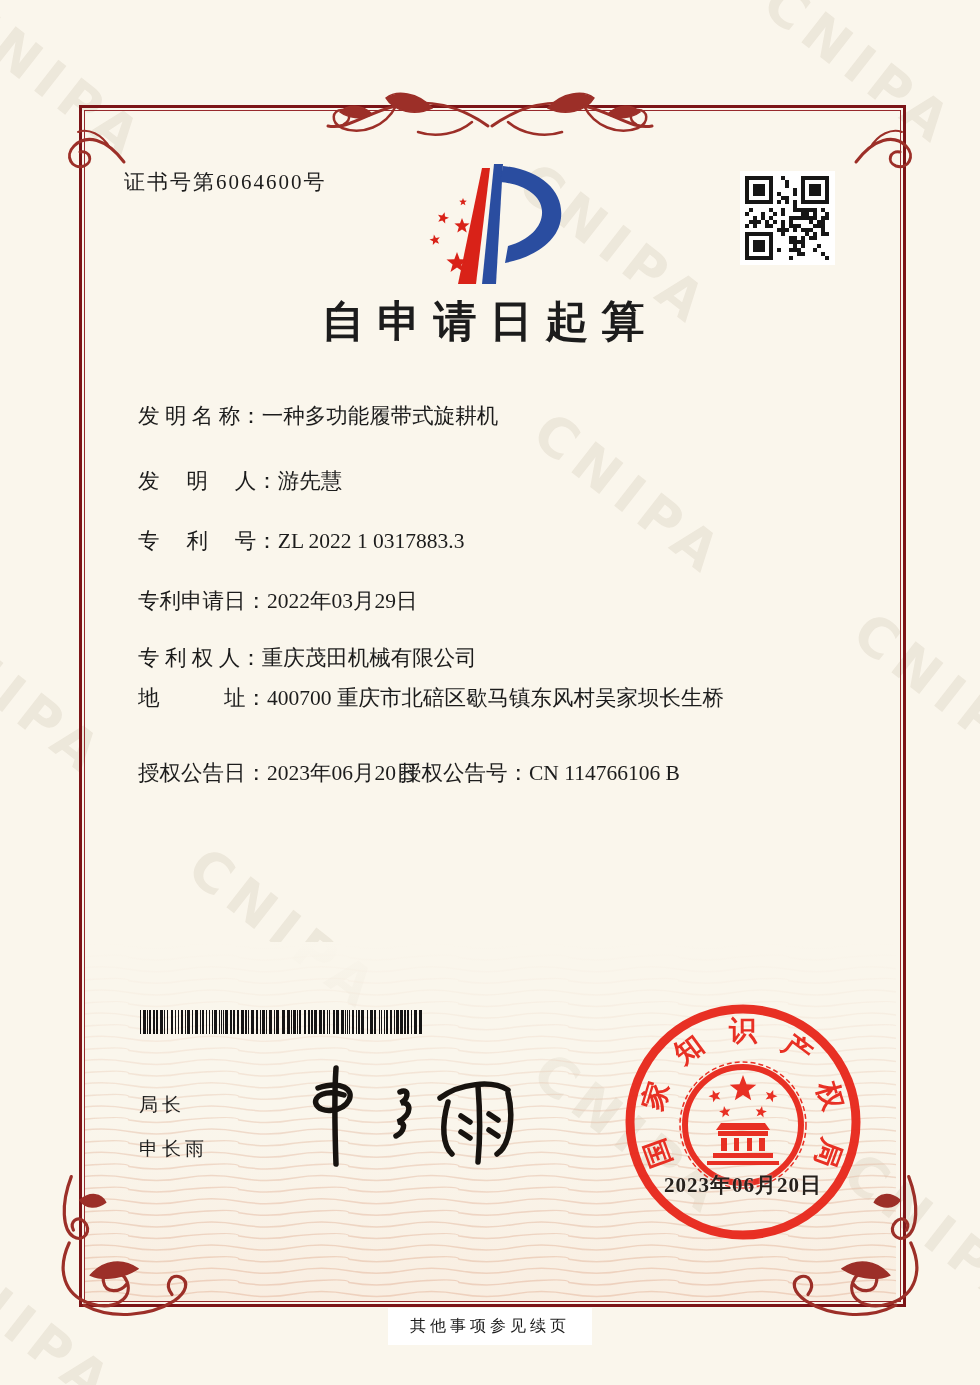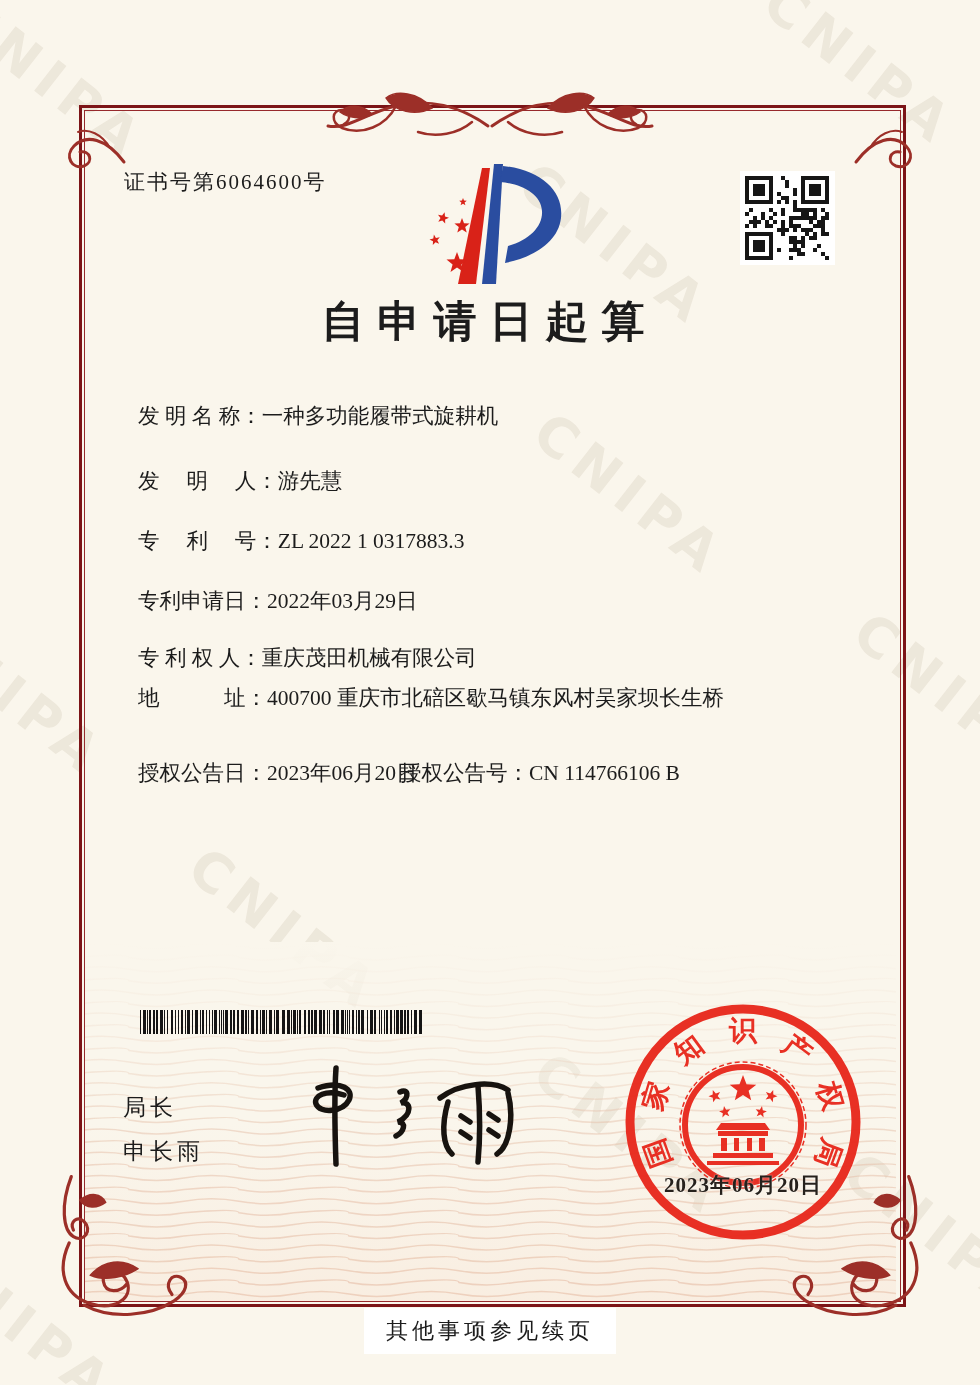--- a/index.html
+++ b/index.html
@@ -23,29 +23,29 @@
   .qr-grid div{position:absolute;background:#161616;}
   .title{position:absolute;left:79px;top:293px;width:821px;text-align:center;font-size:43px;
          font-weight:700;letter-spacing:13px;}
   .row{position:absolute;left:138px;font-size:21.5px;white-space:nowrap;}
   .row .lbl{display:inline-block;min-width:113px;}
   .pair2{position:absolute;left:262px;top:0;}
   .paras{position:absolute;left:132px;width:712px;font-size:17.5px;line-height:31px;text-align:justify;}
   .paras p{margin:0;text-indent:2em;}
   .barcode{position:absolute;left:140px;top:1010px;width:293px;height:24px;display:flex;align-items:stretch;}
   .barcode div{background:#141414;height:100%;}
-  .director{position:absolute;left:123px;font-family:"DejaVu Sans","Liberation Sans",sans-serif;
-            font-size:23px;letter-spacing:4px;}
+  .director{position:absolute;left:139px;font-family:"DejaVu Sans","Liberation Sans",sans-serif;
+            font-size:19px;letter-spacing:4px;}
   .sig{position:absolute;left:290px;top:1056px;}
   .seal{position:absolute;left:618px;top:997px;opacity:.95;}
   .seal-date{position:absolute;left:623px;top:1171px;width:240px;text-align:center;font-size:21px;
              font-weight:700;color:#26211c;letter-spacing:1px;text-shadow:0 0 2px rgba(255,255,255,.8);}
   .page-note{position:absolute;left:79px;top:1266px;width:821px;text-align:center;font-size:15.5px;letter-spacing:1px;}
   .cont-note{position:absolute;left:50%;top:1308px;transform:translateX(-50%);background:#ffffff;
-             padding:8px 22px;font-size:22px;letter-spacing:4px;}
+             padding:8px 22px;font-size:16px;letter-spacing:4px;}
 </style>
 </head>
 <body>
 
 <div class="page">
 
   <div class="wm" style="left:-20px;top:-15px">CNIPA</div>
   <div class="wm" style="left:790px;top:-30px">CNIPA</div>
   <div class="wm" style="left:545px;top:150px">CNIPA</div>
   <div class="wm" style="left:560px;top:400px">CNIPA</div>

